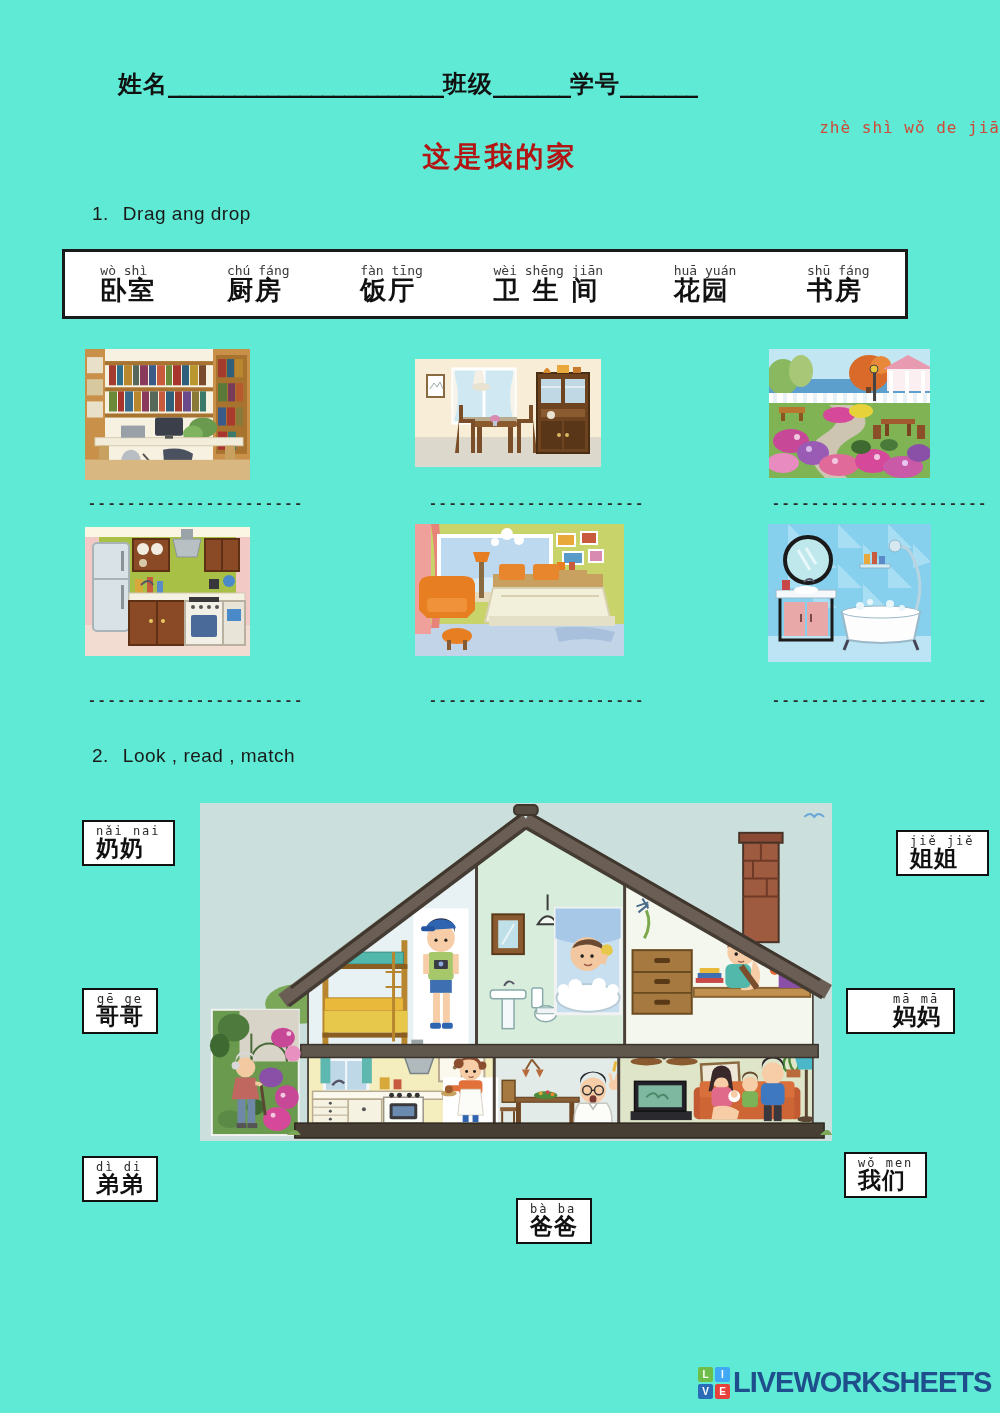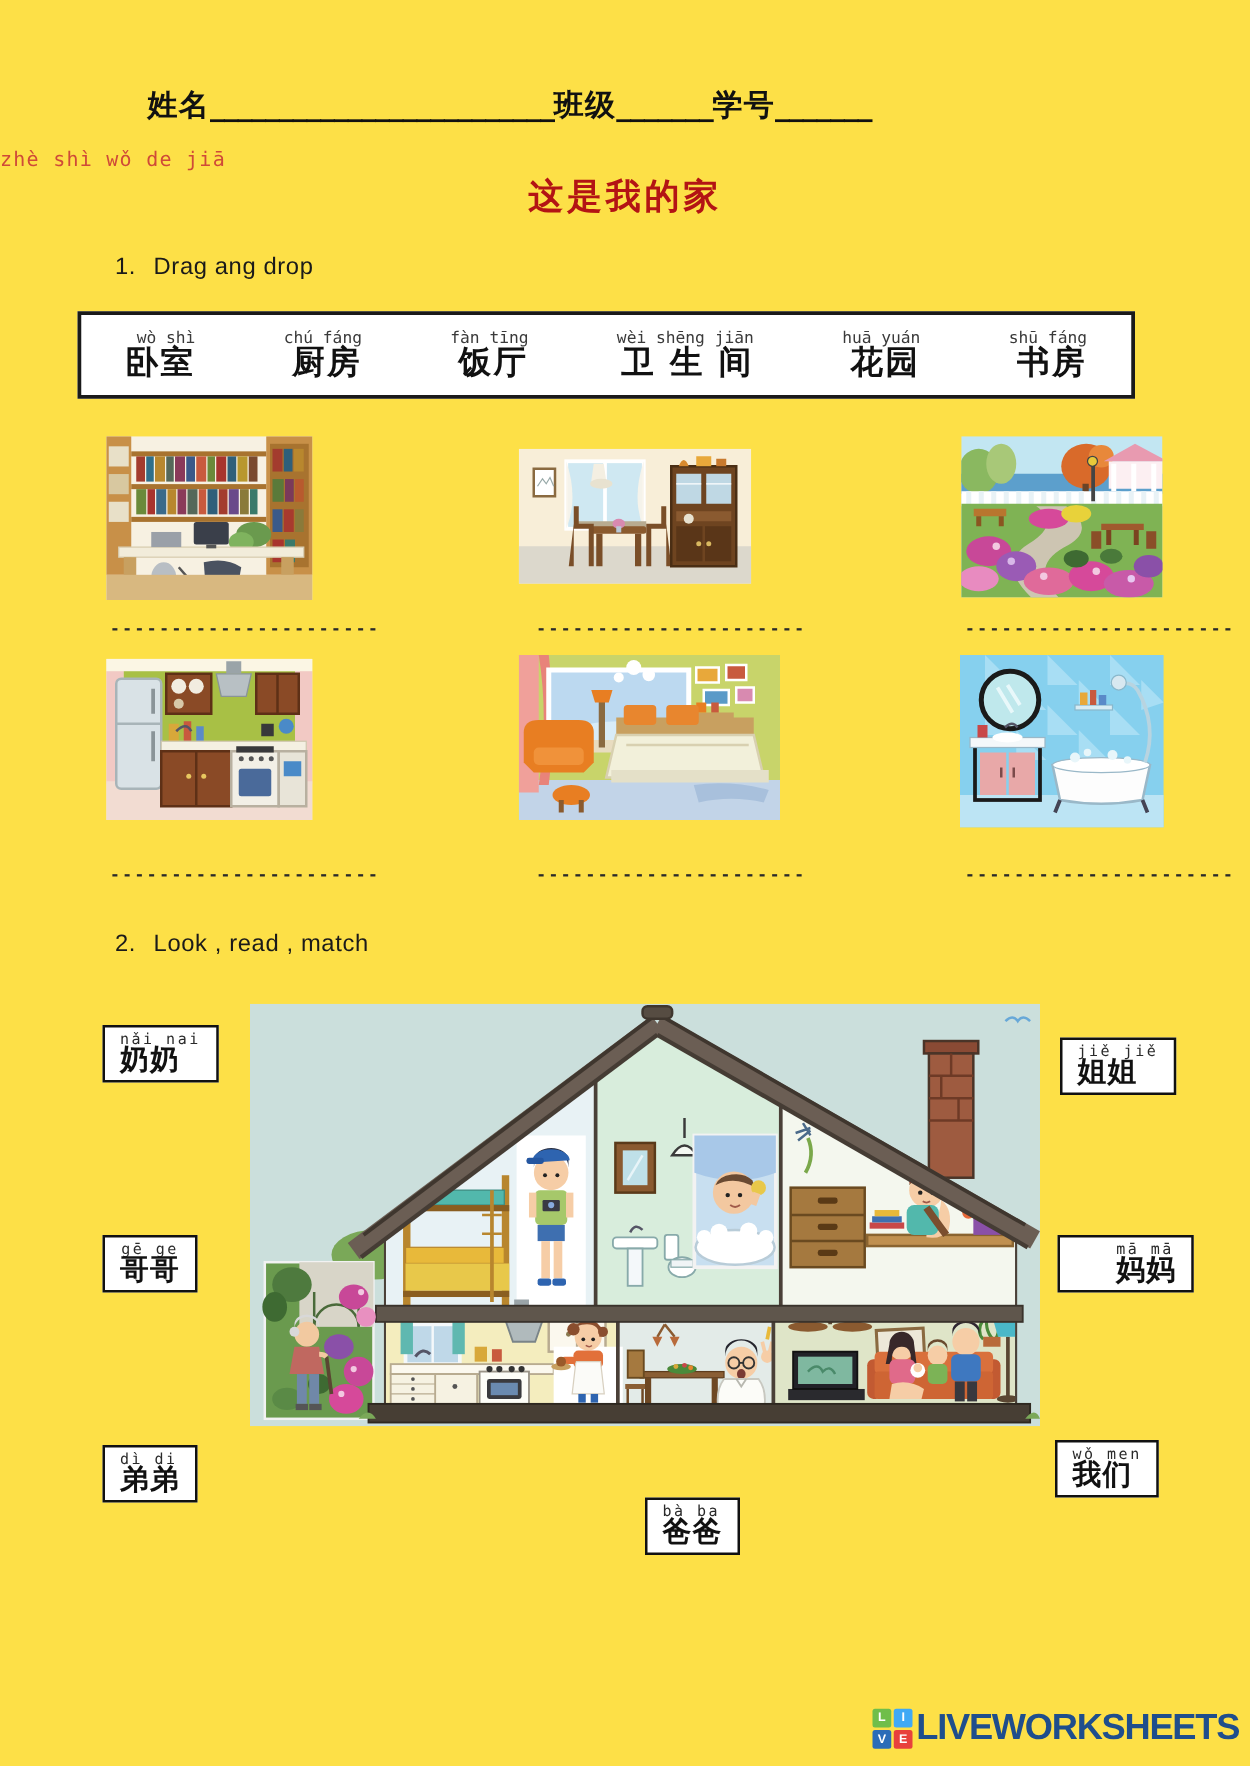--- a/index.html
+++ b/index.html
@@ -1,35 +1,35 @@
 <!DOCTYPE html>
 <html><head>
 <meta charset="utf-8">
 <style>
   html,body{margin:0;padding:0;background:#ffffff;}
   .page{
-    position:relative;width:1000px;height:1413px;margin:0 auto;background:#fde047;
+    position:relative;width:1000px;height:1413px;margin:0 auto;background:#5eead4;
     font-family:"Liberation Sans",sans-serif;color:#111;overflow:hidden;
   }
   
   .header{position:absolute;left:118px;top:68px;width:770px;white-space:nowrap;
     font-size:24px;font-weight:bold;font-family:"DejaVu Sans",sans-serif;letter-spacing:1px;}
   .blank{font-weight:bold;letter-spacing:-1px;}
   
-  .title-pinyin{position:absolute;left:0;top:118px;width:1000px;text-align:left;
+  .title-pinyin{position:absolute;left:0;top:118px;width:1000px;text-align:right;
     color:#cf4a38;font-size:16px;font-family:"DejaVu Sans Mono",monospace;letter-spacing:1px;}
   .title-hanzi{position:absolute;left:0;top:138px;width:1000px;text-align:center;
     color:#b31414;font-size:28px;font-weight:bold;font-family:"DejaVu Sans",sans-serif;letter-spacing:3px;}
   
   .sec-head{position:absolute;font-size:19px;color:#1a1a1a;letter-spacing:.5px;}
   .sec-head .num{margin-right:14px;}
   
   .wordbank{position:absolute;left:62px;top:249px;width:840px;height:64px;
     border:3px solid #1a1a1a;background:#fff;display:flex;align-items:center;justify-content:space-around;}
-  .word-item{text-align:right;line-height:1.05;cursor:grab;}
+  .word-item{text-align:left;line-height:1.05;cursor:grab;}
   .word-item .py{font-size:13px;color:#3a3a3a;font-family:"DejaVu Sans Mono",monospace;display:block;}
   .word-item .hz{font-size:26px;font-weight:bold;font-family:"DejaVu Sans",sans-serif;display:block;letter-spacing:2px;}
   
   .img-slot{position:absolute;}
   .img-slot svg{display:block;width:100%;height:100%;}
   .answer-line{position:absolute;font-size:13px;font-weight:bold;color:#2a2a2a;
     letter-spacing:2px;font-family:"DejaVu Sans Mono",monospace;cursor:pointer;}
   
   .house{position:absolute;left:200px;top:803px;width:632px;height:338px;}
   .house svg{display:block;width:100%;height:100%;}
@@ -691,21 +691,21 @@
       <rect x="96" y="322" width="536" height="15" fill="#473e34" stroke="#2e2820" stroke-width="1.5"></rect>
       <path d="M88 334 q8 -10 14 0 Z" fill="#7aa858"></path>
         <path d="M628 334 q8 -10 12 0 Z" fill="#7aa858"></path>
     </svg>
   </div>
 
   <div class="match-label" style="left:82px;top:820px;">
       <span class="py">nǎi nai</span>
       <span class="hz">奶奶</span>
     </div>
-  <div class="match-label" style="left:848px;top:830px;">
+  <div class="match-label" style="left:896px;top:830px;">
       <span class="py">jiě jiě</span>
       <span class="hz">姐姐</span>
     </div>
   <div class="match-label" style="left:82px;top:988px;text-align:center;">
       <span class="py">gē ge</span>
       <span class="hz">哥哥</span>
     </div>
   <div class="match-label" style="left:846px;top:988px;padding-left:45px;">
       <span class="py">mā mā</span>
       <span class="hz">妈妈</span>

